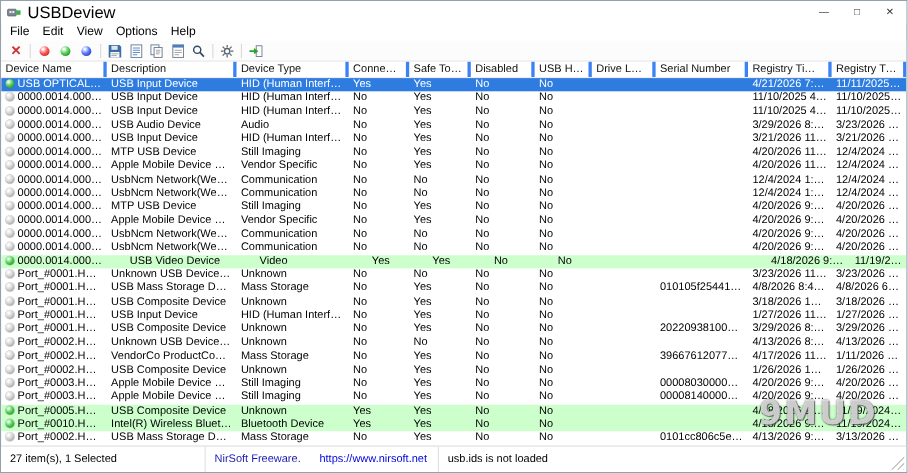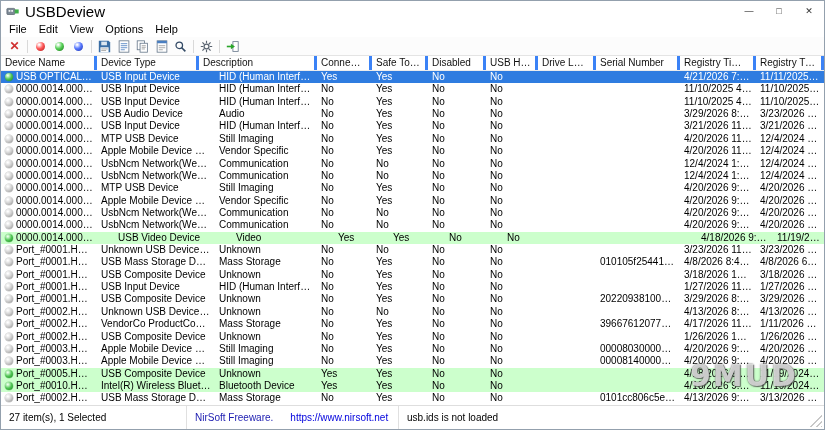--- a/index.html
+++ b/index.html
@@ -144,22 +144,22 @@
           <rect x="8.5" y="2" width="6.5" height="12" fill="#fff" stroke="#66778a"></rect>
           <path d="M1 8h6" stroke="#2aa52a" stroke-width="2"></path>
           <path d="M6 4.5L11 8l-5 3.5z" fill="#2aa52a"></path>
         </svg>
       </span>
     </div>
 
   <div class="listview">
     <div class="header-row">
         <div class="hcell" style="width: 96px;">Device Name</div>
+        <div class="hcell" style="width: 118px;">Description</div>
         <div class="hcell" style="width: 102px;">Device Type</div>
-        <div class="hcell" style="width: 118px;">Description</div>
         <div class="hcell" style="width: 55px;">Connected</div>
         <div class="hcell" style="width: 56px;">Safe To Unpl...</div>
         <div class="hcell" style="width: 58px;">Disabled</div>
         <div class="hcell" style="width: 52px;">USB Hub</div>
         <div class="hcell" style="width: 58px;">Drive Letter</div>
         <div class="hcell" style="width: 84px;">Serial Number</div>
         <div class="hcell" style="width: 76px;">Registry Time 1</div>
         <div class="hcell" style="width: 66px; flex: 1 1 0%;">Registry Time 2</div>
       </div>
     <div class="rows">

